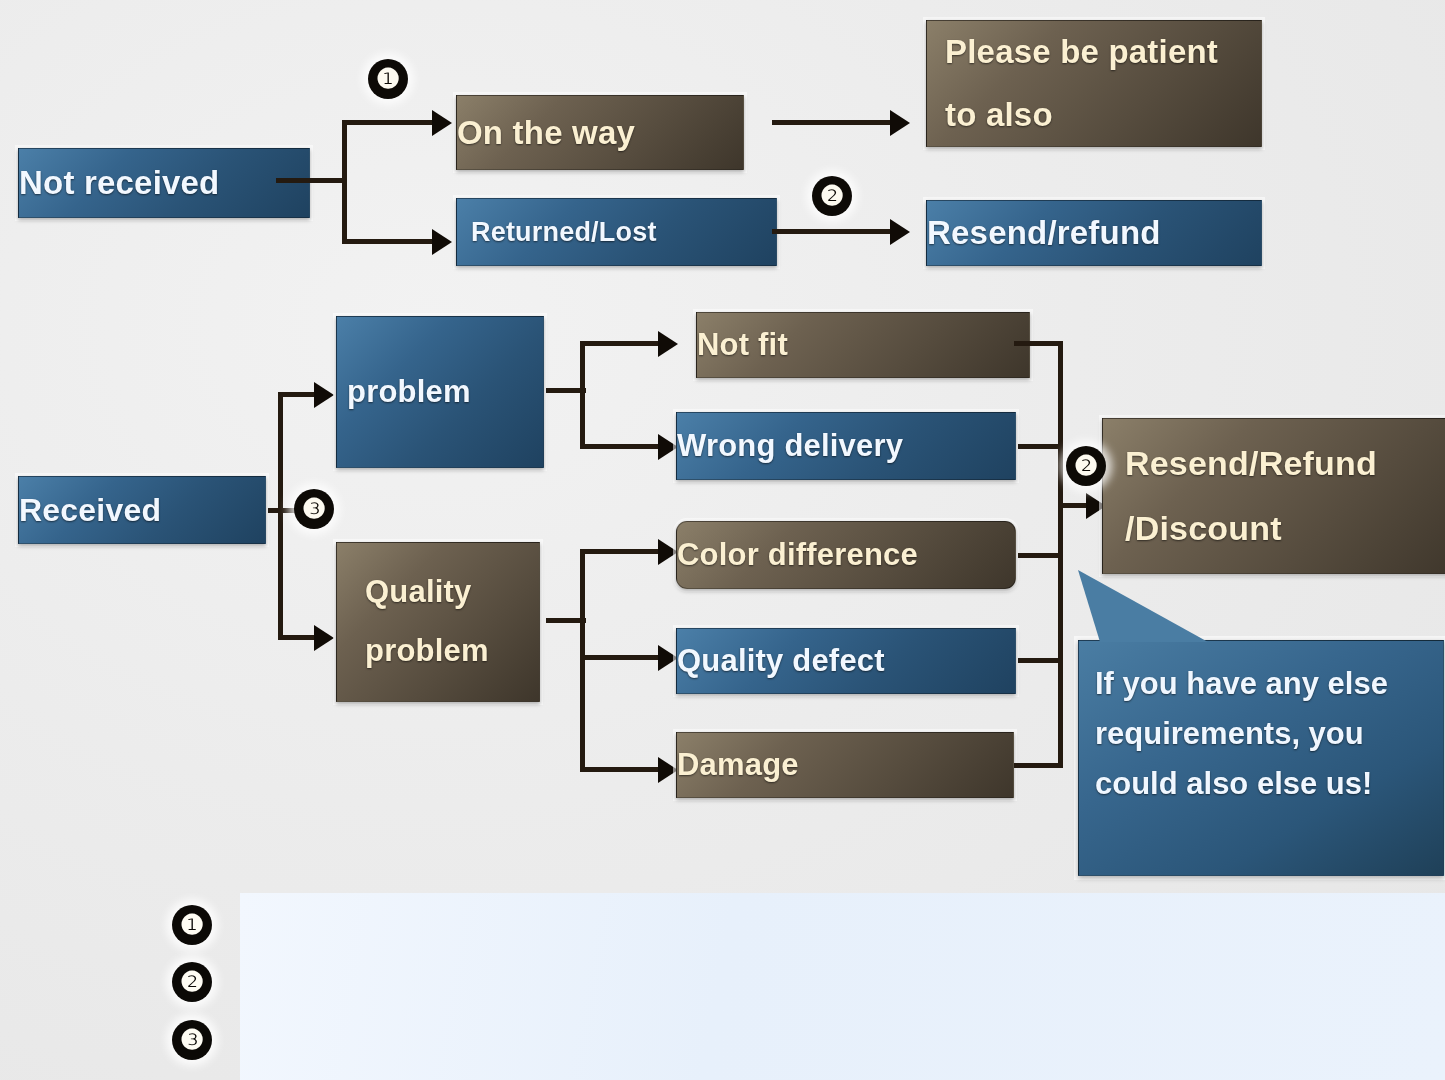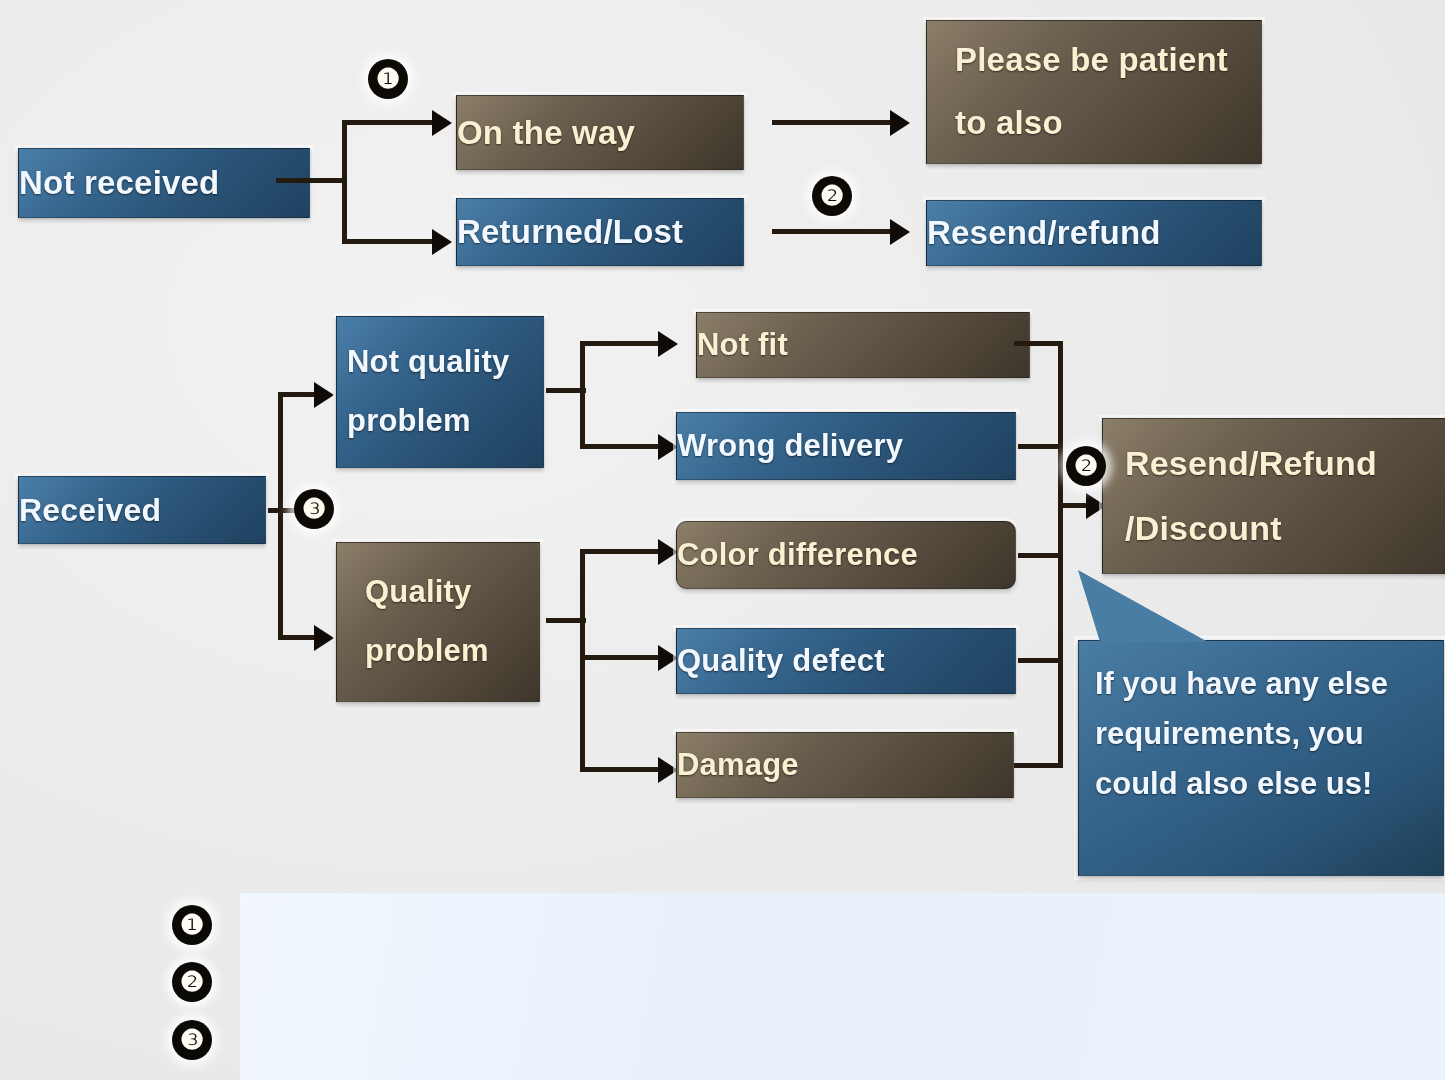--- a/index.html
+++ b/index.html
@@ -127,35 +127,35 @@
   <div class="arrow" style="left:432px;top:229px;"></div>
 
   <div class="circnum" style="left:368px;top:59px;">
     <span>❶</span>
   </div>
 
   <div class="node brown ctr" style="left:456px;top:95px;width:288px;height:75px;font-size:33px;">
     <span>On the way</span>
   </div>
 
-  <div class="node blue lft" style="left:456px;top:198px;width:288px;height:68px;font-size:33px;padding-left:0;">
+  <div class="node blue lft" style="left:456px;top:198px;width:321px;height:68px;font-size:27px;padding-left:14px;">
     <span>Returned/Lost</span>
   </div>
 
   <div class="ln h" style="left:772px;top:120px;width:122px;"></div>
   <div class="arrow" style="left:890px;top:110px;"></div>
 
   <div class="ln h" style="left:772px;top:229px;width:122px;"></div>
   <div class="arrow" style="left:890px;top:219px;"></div>
 
   <div class="circnum" style="left:812px;top:176px;">
     <span>❷</span>
   </div>
 
-  <div class="node brown two-line" style="left:926px;top:20px;width:336px;height:144px;font-size:33px;padding-left:28px;">
+  <div class="node brown two-line" style="left:926px;top:20px;width:336px;height:127px;font-size:33px;padding-left:18px;">
     <span>Please be patient</span>
     <span>to also</span>
   </div>
 
   <div class="node blue ctr" style="left:926px;top:200px;width:336px;height:66px;font-size:33px;">
     <span>Resend/refund</span>
   </div>
 
   <div class="node blue ctr" style="left:18px;top:476px;width:248px;height:68px;font-size:32px;">
     <span>Received</span>
@@ -166,21 +166,20 @@
   <div class="ln h" style="left:278px;top:392px;width:42px;"></div>
   <div class="arrow" style="left:314px;top:382px;"></div>
   <div class="ln h" style="left:278px;top:635px;width:42px;"></div>
   <div class="arrow" style="left:314px;top:625px;"></div>
 
   <div class="circnum" style="left:294px;top:489px;">
     <span>❸</span>
   </div>
 
   <div class="node blue two-line" style="left:336px;top:316px;width:208px;height:152px;font-size:31px;padding-left:10px;">
-    <span>Not quality</span>
     <span>problem</span>
   </div>
 
   <div class="node brown two-line" style="left:336px;top:542px;width:204px;height:160px;font-size:31px;padding-left:28px;">
     <span>Quality</span>
     <span>problem</span>
   </div>
 
   <div class="ln h" style="left:546px;top:388px;width:40px;"></div>
   <div class="ln v" style="left:580px;top:341px;height:108px;"></div>

